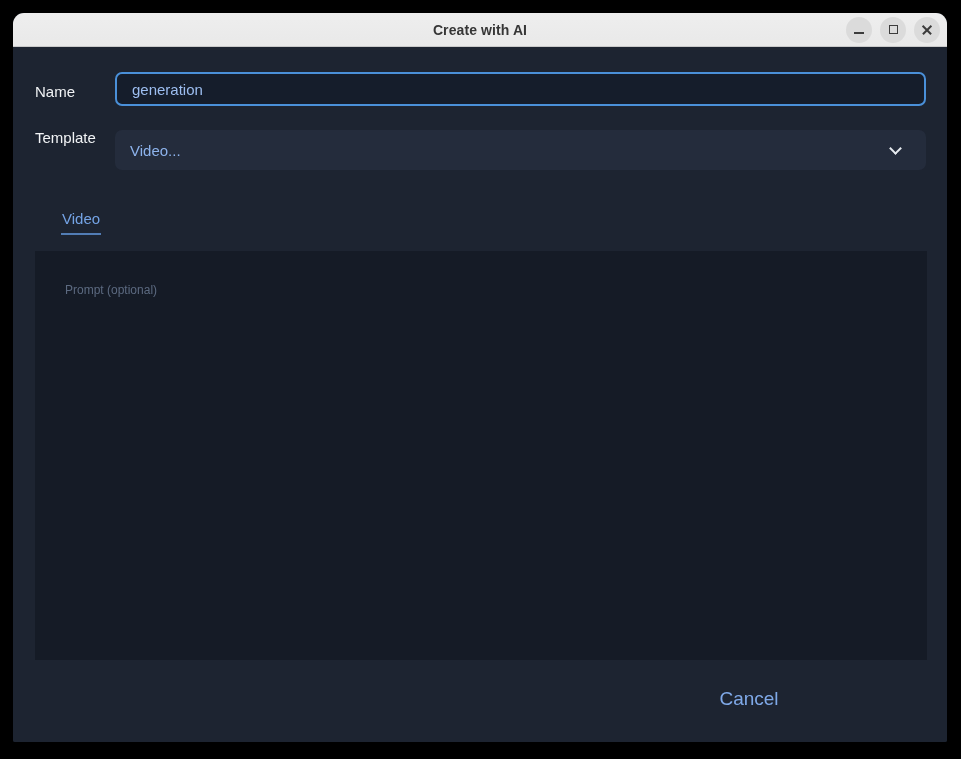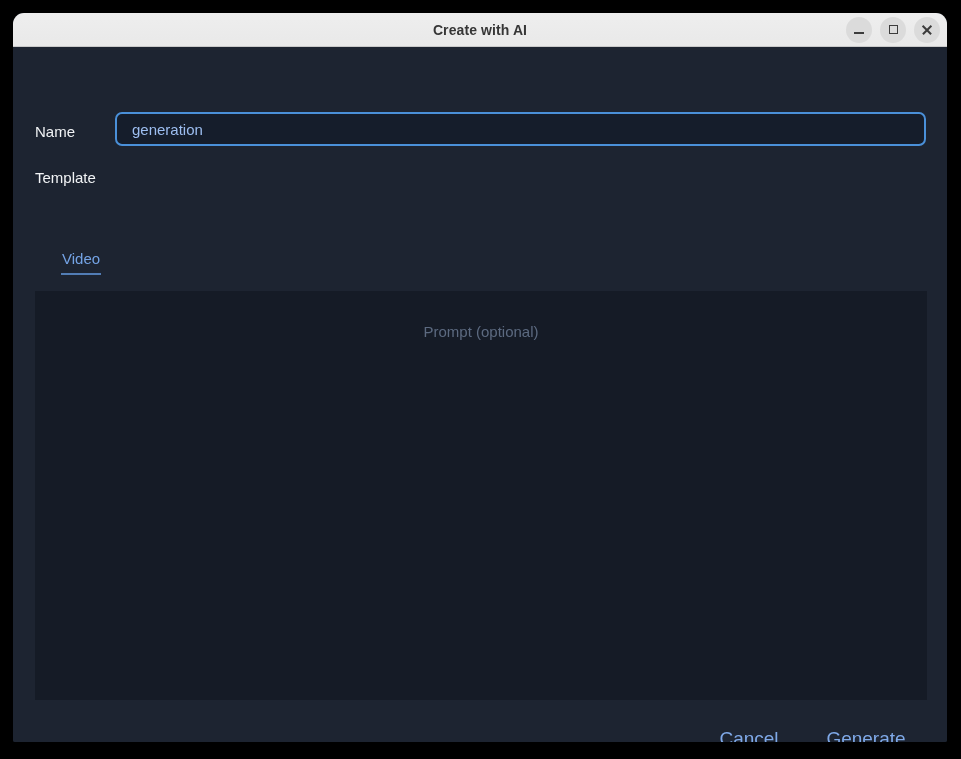--- a/index.html
+++ b/index.html
@@ -69,21 +69,20 @@
     width: 12px; height: 1.6px; background: #3c3c3c;
   }
   .icon-close::before { transform: rotate(45deg); }
   .icon-close::after  { transform: rotate(-45deg); }
 
   
   .dialog-body {
     position: relative;
     flex: 1;
     background: #1d2431;
-    margin-top: 40px;
   }
 
   .field-label {
     position: absolute;
     left: 22px;
     font-size: 15px;
     line-height: 20px;
     color: #f1f3f5;
   }
   .name-label { top: 35px; }
@@ -143,24 +142,23 @@
 
   .prompt-textarea {
     position: absolute;
     left: 22px; top: 204px;
     width: 892px; height: 409px;
     background: #151b26;
     border: none;
     resize: none;
     outline: none;
     color: #b9c6d8;
-    font-size: 15px;
+    font-size: 12px;
     font-family: "Liberation Sans", "DejaVu Sans", sans-serif;
     padding: 32px 30px;
-    text-align: center;
   }
   .prompt-textarea::placeholder { color: #5c6a80; opacity: 1; }
 
   .text-btn {
     position: absolute;
     top: 634px;
     height: 36px;
     background: transparent;
     border: none;
     color: #7fa9e8;
@@ -194,23 +192,26 @@
         </button>
       </div>
     </div>
 
     <div class="dialog-body">
 
       <span class="field-label name-label">Name</span>
       <input class="name-input" type="text" value="generation" style="">
 
       <span class="field-label template-label">Template</span>
+      <div class="template-select">
+        <span class="template-value">Video...</span>
+        <span class="chevron-down"></span>
+      </div>
 
       <button class="tab-prompt">Video</button>
 
       <textarea class="prompt-textarea" placeholder="Prompt (optional)" style=""></textarea>
 
       <button class="text-btn cancel-btn">Cancel</button>
-      <button class="text-btn generate-btn">Generate</button>
 
     </div>
   </div>
 </div>
 
 </body></html>

